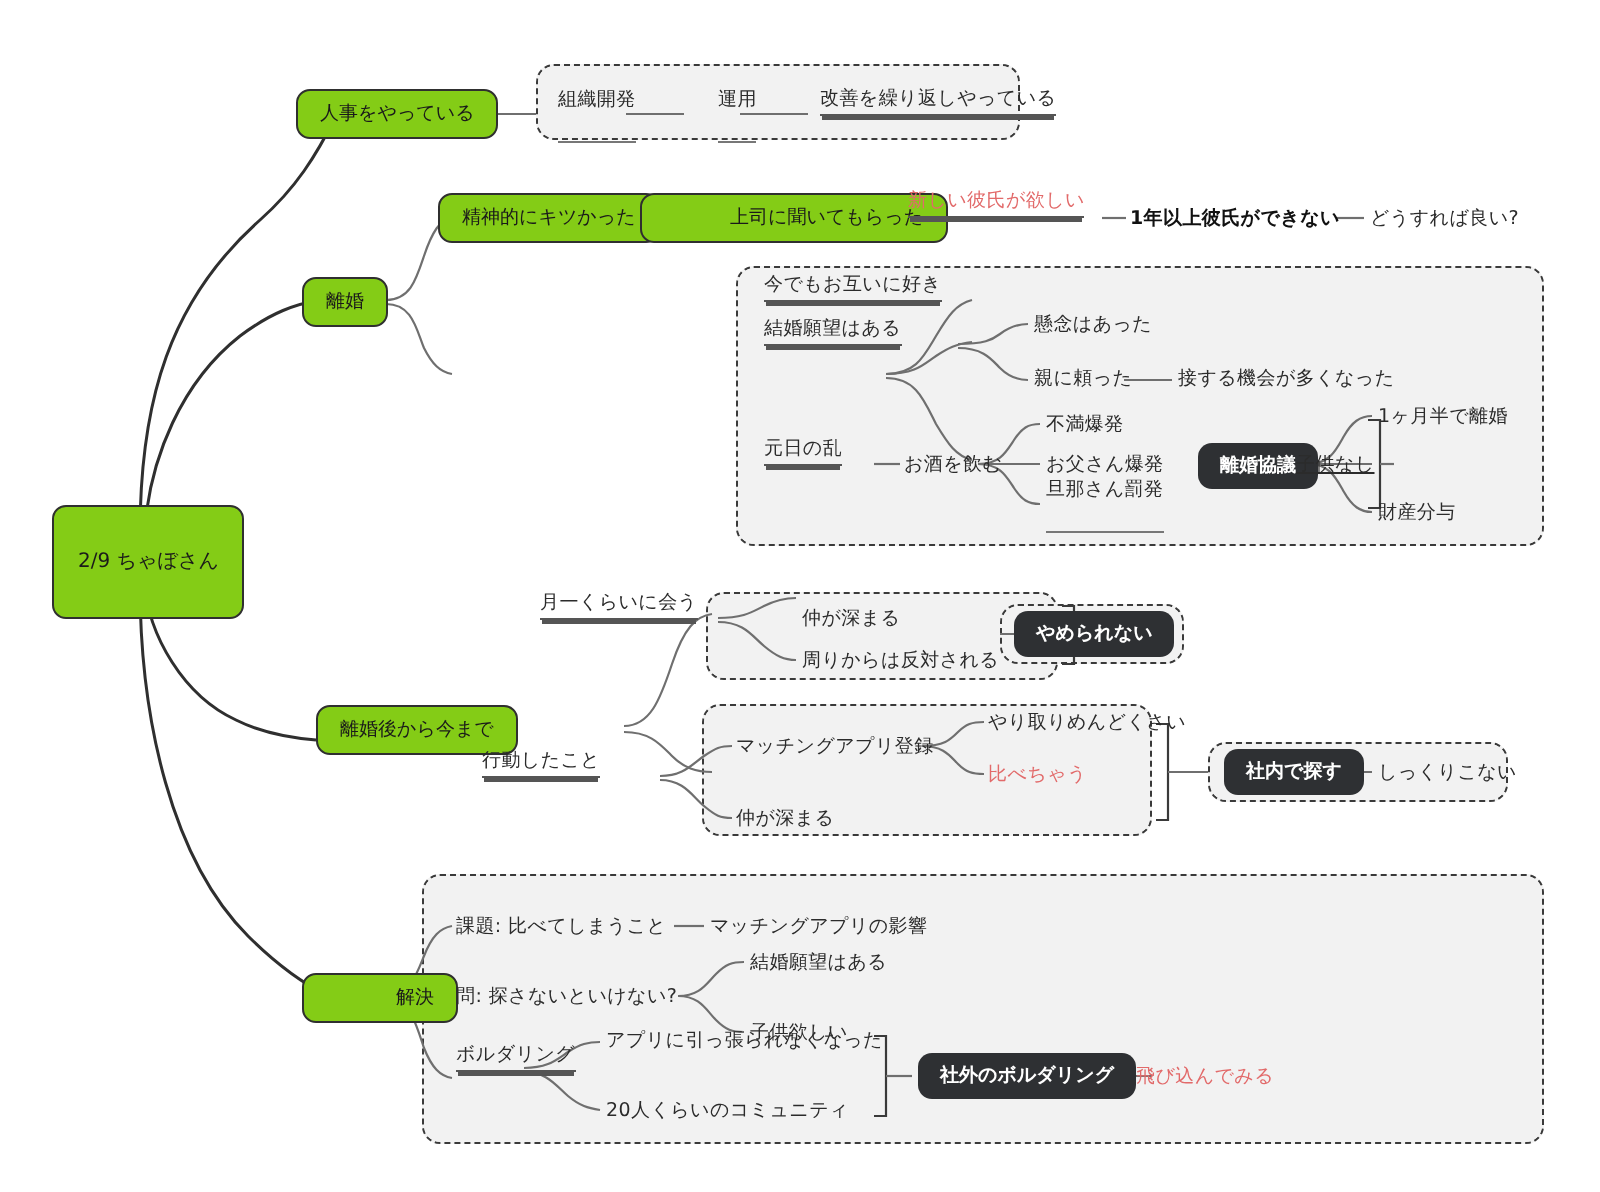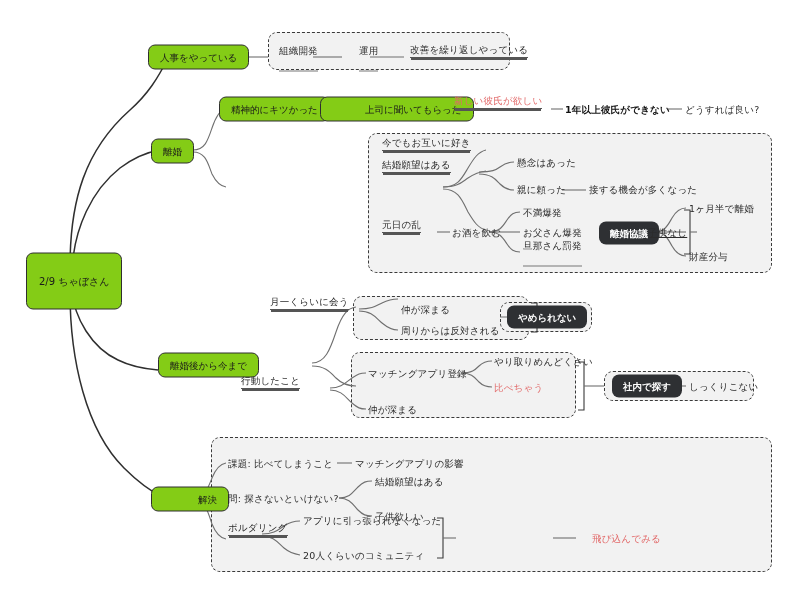--- a/index.html
+++ b/index.html
@@ -307,17 +307,20 @@
   </div>
   <div class="node txt dbl" style="left:228px;top:529px;">
     <span>ボルダリング</span>
   </div>
   <div class="node txt" style="left:303px;top:521px;">
     <span>アプリに引っ張られなくなった</span>
   </div>
   <div class="node txt" style="left:303px;top:556px;">
     <span>20人くらいのコミュニティ</span>
   </div>
-  <div class="node txt red" style="left:592px;top:539px;">
+  <div class="node dark" style="left:459px;top:538px;">
+    <span>社外のボルダリング</span>
+  </div>
+  <div class="node txt red" style="left:568px;top:539px;">
     <span>飛び込んでみる</span>
   </div>
 
 </div>
 
 </body></html>

